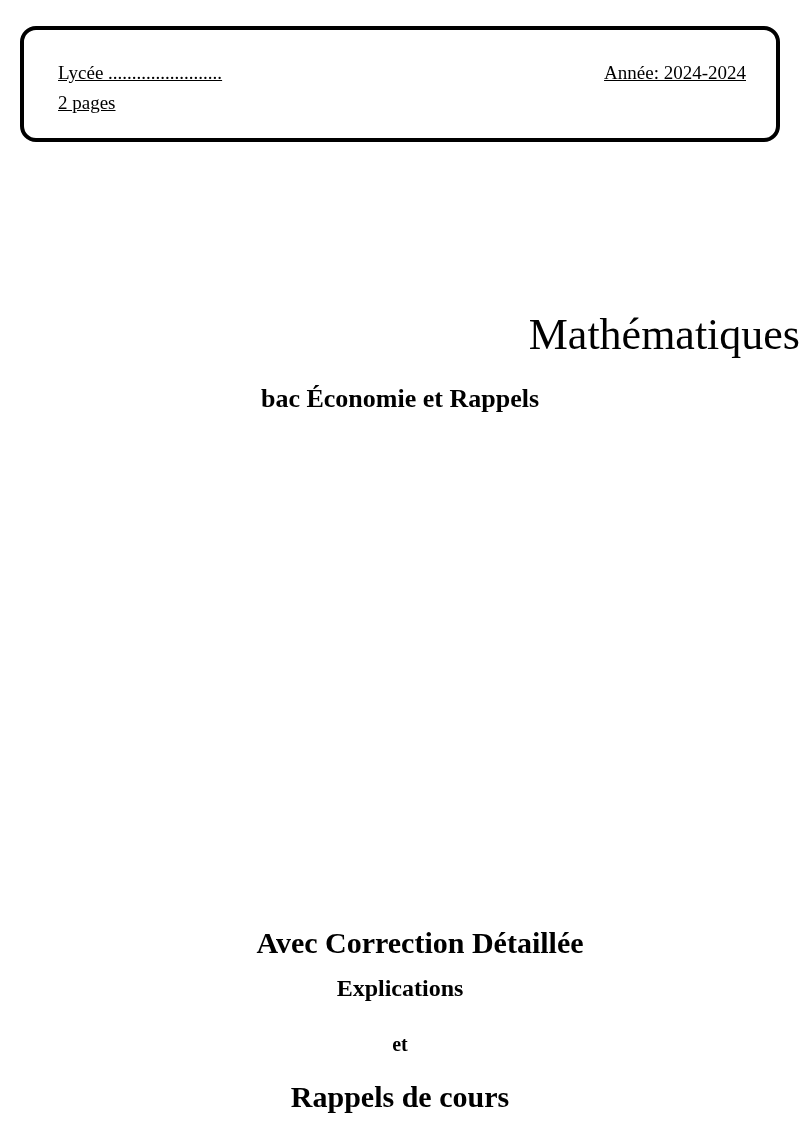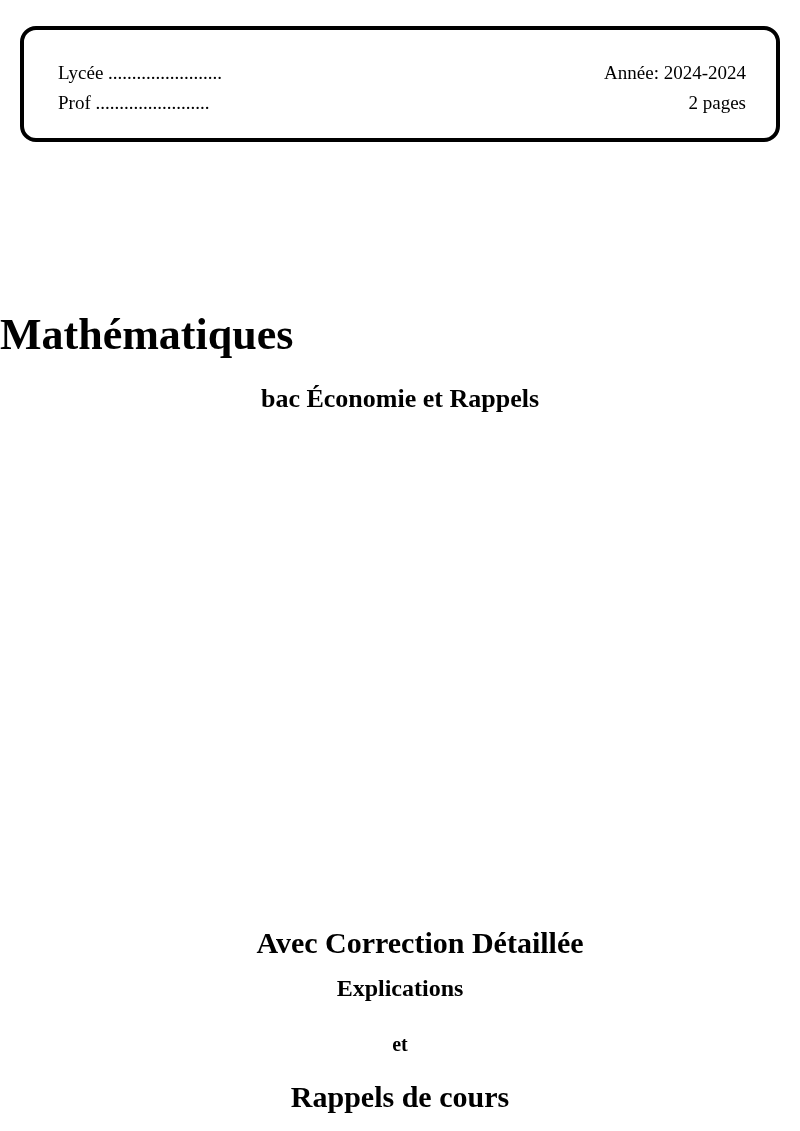--- a/index.html
+++ b/index.html
@@ -36,20 +36,21 @@
     border: 4px solid #000000;
     border-radius: 16px;
     background: #ffffff;
   }
   .header-inner {
     position: absolute;
     left: 34px;
     right: 30px;
     top: 28px;
     bottom: 20px;
+    text-decoration: underline;
   }
   .header-row {
     display: flex;
     justify-content: space-between;
     align-items: baseline;
     font-size: 19px;
     line-height: 30px;
     white-space: nowrap;
   }
   .header-left {
@@ -69,23 +70,23 @@
     font-size: 55px;
     font-weight: bold;
     letter-spacing: 0px;
     line-height: 66px;
   }
   .title-sub {
     position: absolute;
     left: 0;
     right: 0;
     top: 308px;
-    text-align: left;
+    text-align: right;
     font-size: 44px;
-    font-weight: bold;
+    font-weight: normal;
     line-height: 54px;
   }
   .title-level {
     position: absolute;
     left: 0;
     right: 0;
     top: 382px;
     text-align: center;
     font-size: 26px;
     font-weight: bold;
@@ -130,21 +131,20 @@
 
 <div class="page">
 
   <div class="header-box">
     <div class="header-inner">
       <div class="header-row">
         <span class="header-left">Lycée ........................</span>
         <span class="header-right">Année: 2024-2024</span>
       </div>
       <div class="header-row">
-        <span class="header-left">Prof ........................</span>
         <span class="header-right">2 pages</span>
       </div>
     </div>
   </div>
 
   <div class="title-sub">Mathématiques</div>
   <div class="title-level">bac Économie et Rappels</div>
 
   <div class="footer-block">
     <div class="footer-line-1">Avec Correction Détaillée</div>

